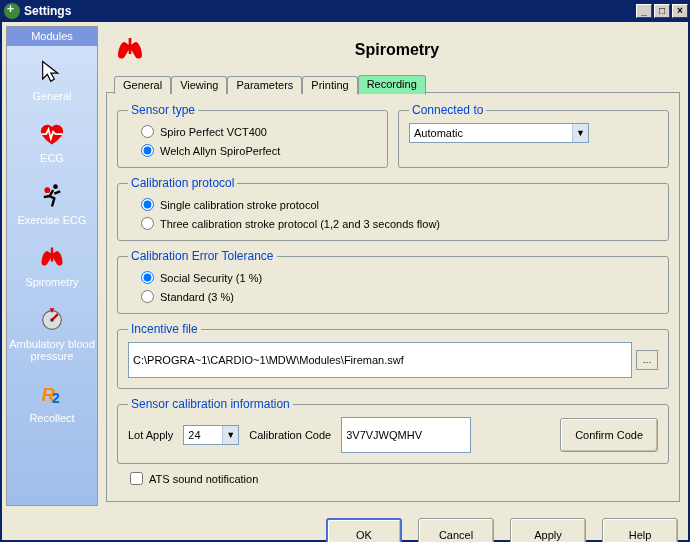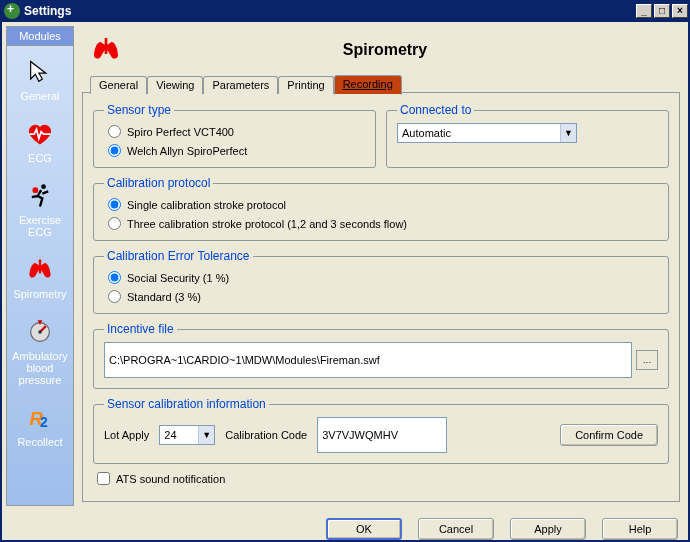--- a/index.html
+++ b/index.html
@@ -62,21 +62,21 @@
     display: flex;
     flex-direction: column;
   }
   .body {
     flex: 1;
     display: flex;
     padding: 4px;
     gap: 4px;
   }
   .sidebar {
-    width: 68px;
+    width: 92px;
     display: flex;
     flex-direction: column;
     border: 1px solid #919B9C;
     background: #ECE9D8;
   }
   .sidebar-header {
     background: linear-gradient(#E3EFFF, #B4D0F8);
     background: #7A96DF;
     color: white;
     text-align: center;
@@ -145,26 +145,25 @@
     border: 1px solid #919B9C;
     border-bottom: none;
     padding: 2px 8px 3px 8px;
     margin-right: 0px;
     border-radius: 3px 3px 0 0;
     font-size: 11px;
     position: relative;
     top: 1px;
   }
   .tab.active {
-    background: #c2410c;
+    background: #86efac;
     padding-bottom: 4px;
     border-bottom: 1px solid #ECE9D8;
     z-index: 3;
     margin-bottom: -1px;
-    text-decoration: underline;
   }
   .tab-panel {
     border: 1px solid #919B9C;
     flex: 1;
     padding: 10px;
     background: #ECE9D8;
     margin-top: -1px;
     position: relative;
     z-index: 1;
   }
@@ -178,21 +177,21 @@
     font-size: 12px;
     padding: 0 3px;
     color: #0046D5;
   }
   .row { display: flex; gap: 10px; }
   .row > * { flex: 1; }
   .radio-line, .check-line {
     display: flex;
     align-items: center;
     gap: 6px;
-    margin: 2px 0 6px 4px;
+    margin: 2px 0 6px 13px;
     font-size: 11px;
   }
   .radio-line:last-child { margin-bottom: 0; }
   input[type=radio], input[type=checkbox] {
     margin: 0;
     width: 13px; height: 13px;
   }
   .select {
     display: inline-flex;
     align-items: center;
@@ -232,21 +231,21 @@
   }
   .cal-row {
     display: flex;
     align-items: center;
     gap: 10px;
   }
   .cal-row .select { min-width: 50px; width: 56px; }
   .btn {
     border: 1px solid #919B9C;
     background: #ECE9D8;
-    height: 22px;
+    height: 34px;
     padding: 0 14px;
     font-size: 11px;
     border-radius: 3px;
     box-shadow: inset 1px 1px #fff, inset -1px -1px #C0BCA8;
     cursor: pointer;
   }
   .btn.default {
     border: 2px solid #4A6FD0;
   }
   .dialog-buttons {

